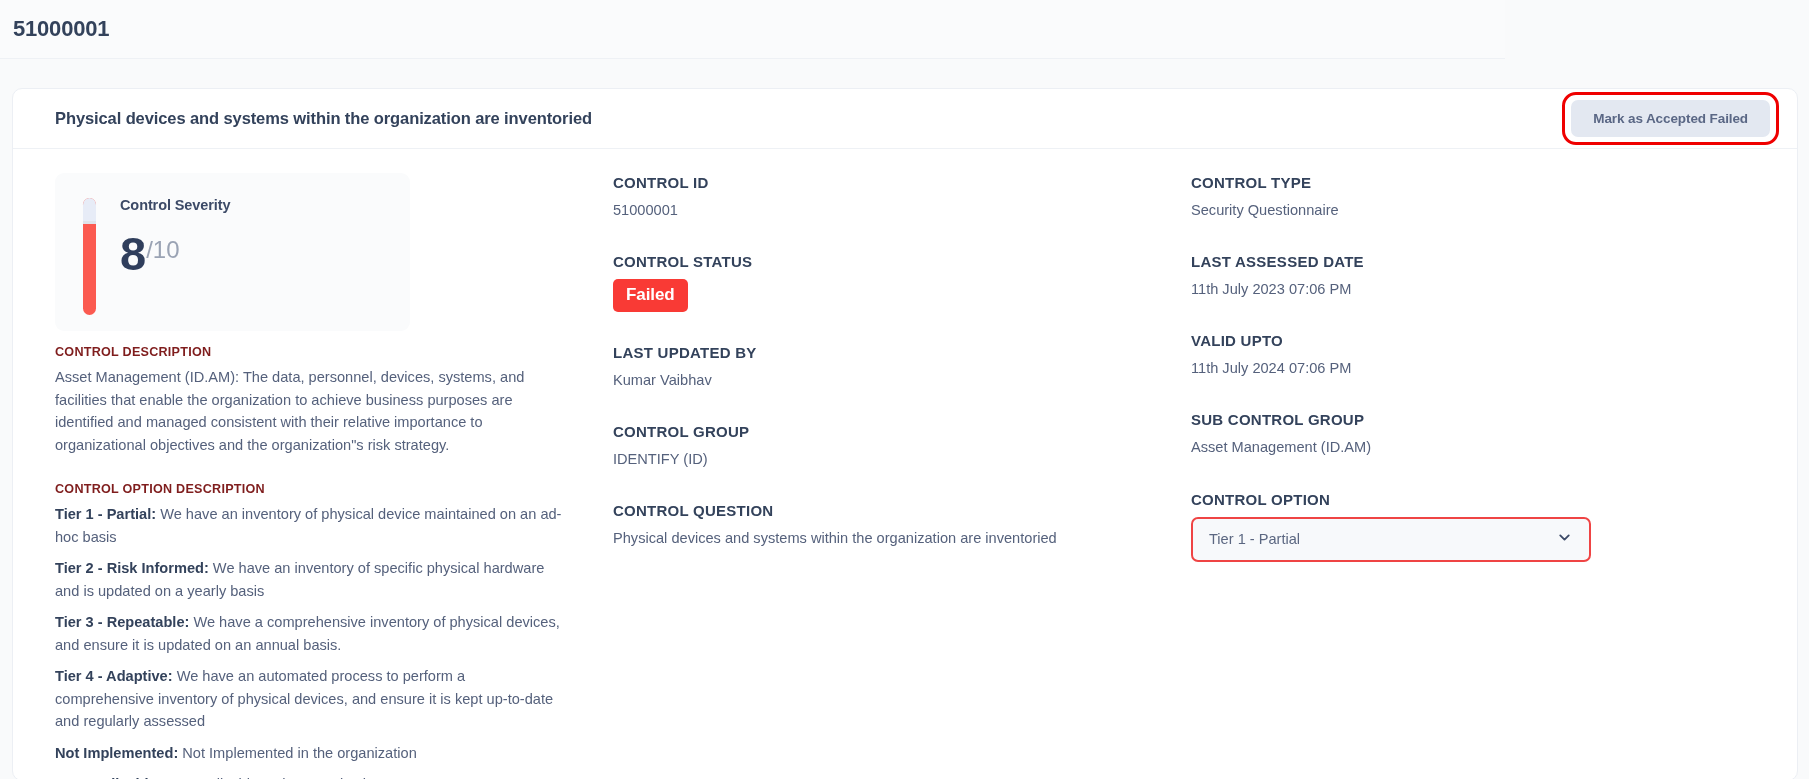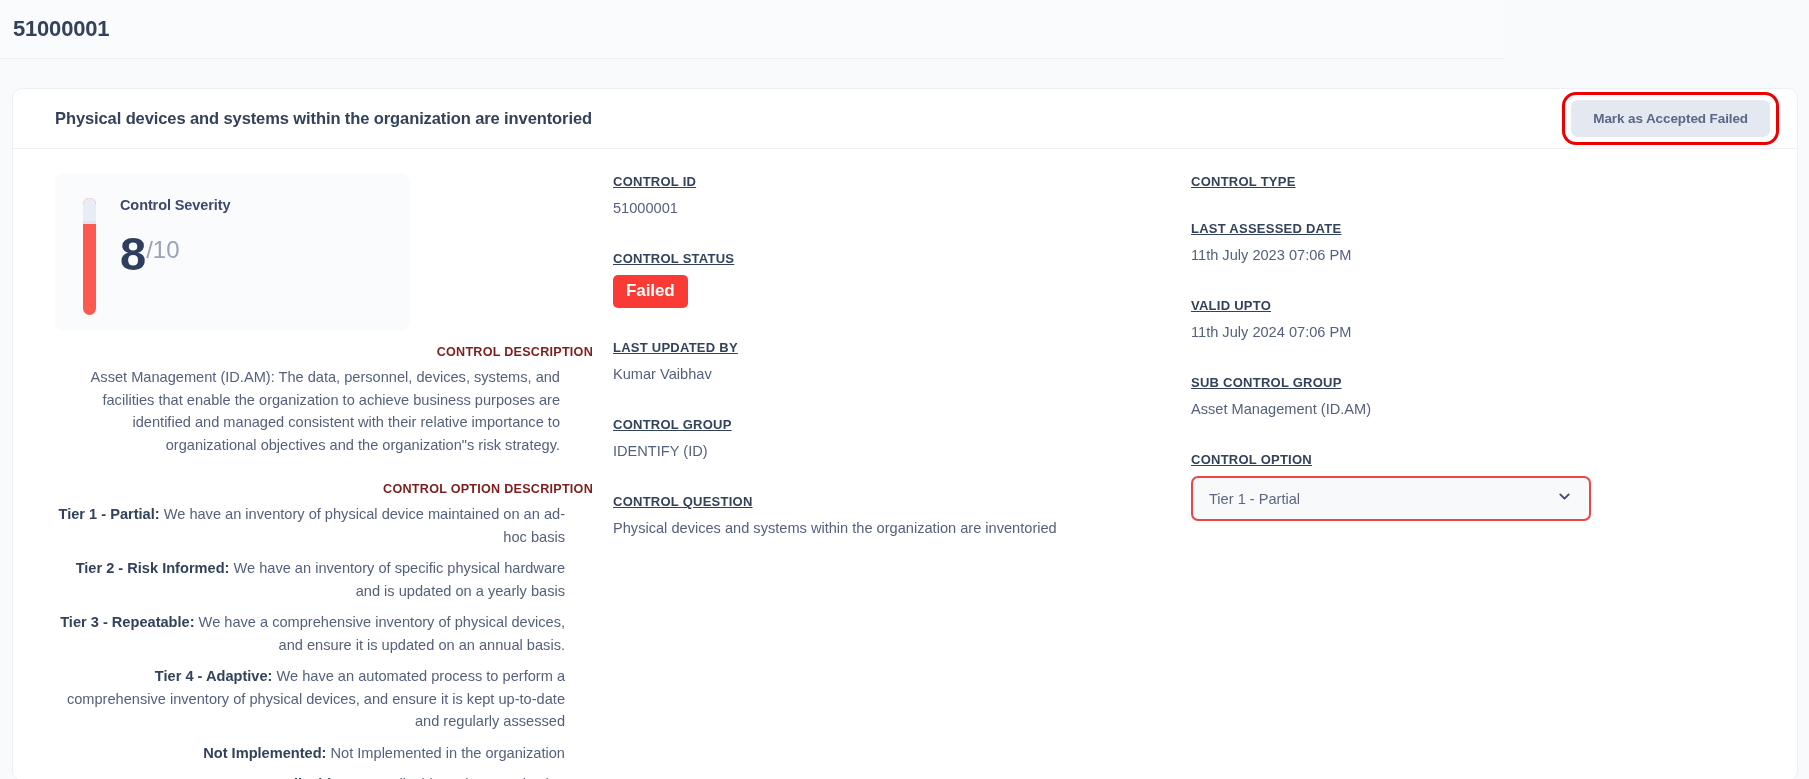--- a/index.html
+++ b/index.html
@@ -75,21 +75,21 @@
     cursor: pointer;
     white-space: nowrap;
   }
 
   
   .card-body {
     display: flex;
     padding: 24px 0 0 0;
     height: 631px;
   }
-  .col-left  { width: 600px; padding-left: 42px; padding-right: 20px; text-align: right; }
+  .col-left  { width: 600px; padding-left: 42px; padding-right: 20px; }
   .col-mid   { width: 578px; padding-top: 1px; }
   .col-right { flex: 1; padding-top: 1px; }
 
   
   .severity-card {
     width: 355px;
     height: 158px;
     background: #fafbfc;
     border-radius: 9px;
     display: flex;
@@ -141,27 +141,26 @@
     font-size: 24px;
     color: #9aa3b4;
     font-weight: 400;
     margin-top: 3px;
     margin-left: 1px;
   }
 
   
   .field { margin-bottom: 32px; }
   .field-label {
-    font-size: 13px;
+    font-size: 15px;
     font-weight: 700;
     color: #33425b;
     letter-spacing: 0.25px;
     text-transform: uppercase;
     margin-bottom: 9px;
-    text-decoration: underline;
   }
   .field-value {
     font-size: 14.6px;
     color: #55617c;
     line-height: 1.45;
   }
 
   
   .block-label {
     font-size: 12.6px;
@@ -297,20 +296,21 @@
           <div class="field-label">CONTROL QUESTION</div>
           <div class="field-value">Physical devices and systems within the organization are inventoried</div>
         </div>
 
       </div>
 
       <div class="col-right">
 
         <div class="field">
           <div class="field-label">CONTROL TYPE</div>
+          <div class="field-value">Security Questionnaire</div>
         </div>
 
         <div class="field">
           <div class="field-label">LAST ASSESSED DATE</div>
           <div class="field-value">11th July 2023 07:06 PM</div>
         </div>
 
         <div class="field">
           <div class="field-label">VALID UPTO</div>
           <div class="field-value">11th July 2024 07:06 PM</div>

